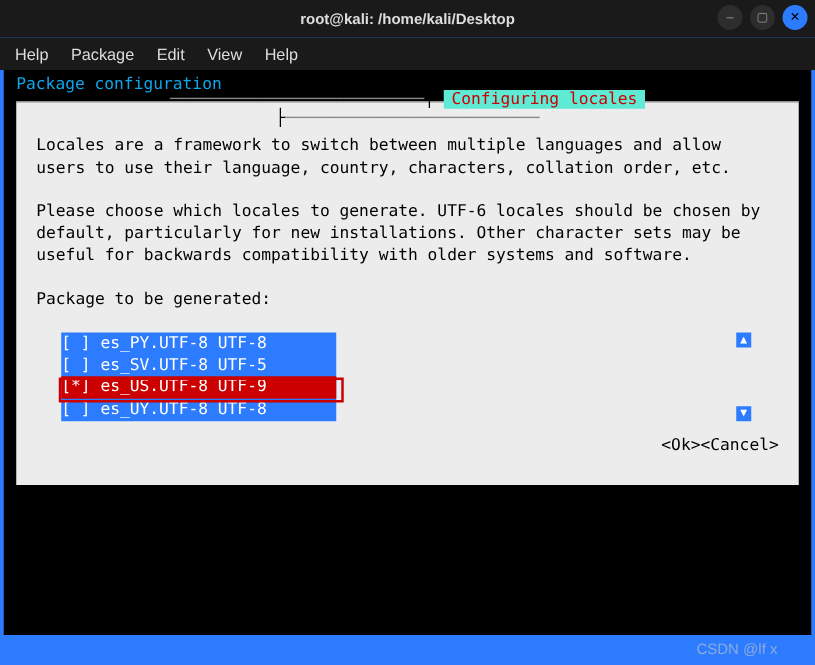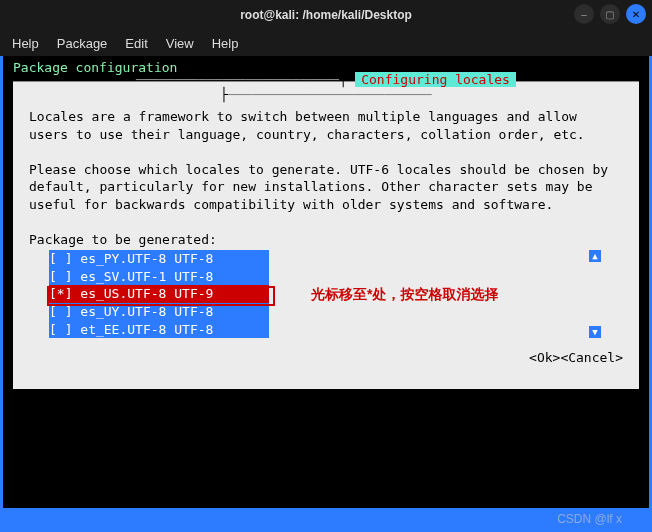--- a/index.html
+++ b/index.html
@@ -7,27 +7,27 @@
 .titlebar { height: 30px; background: #1a1a1a; display: flex; align-items: center; justify-content: center; position: relative; }
 .title { color: #ddd; font-size: 12px; font-weight: bold; }
 .window-controls { position: absolute; right: 6px; top: 4px; display: flex; gap: 6px; }
 .wc { width: 20px; height: 20px; border-radius: 50%; display: flex; align-items: center; justify-content: center; font-size: 10px; color: #333; }
 .wc-min { background: #2d2d2d; color: #999; }
 .wc-max { background: #2d2d2d; color: #999; }
 .wc-close { background: #2d7cff; color: #000; }
 .menubar { height: 26px; background: #1a1a1a; display: flex; align-items: center; padding: 0 12px; gap: 18px; }
 .menu-item { color: #ddd; font-size: 13px; }
 .term { position: absolute; left: 3px; right: 3px; top: 56px; bottom: 24px; background: #000; padding: 4px 10px 10px 10px; }
-.pkg-header { color: #86efac; font-family: monospace; font-size: 13px; }
+.pkg-header { color: #0ea5e9; font-family: monospace; font-size: 13px; }
 .dialog { background: #ececec; margin-top: 6px; padding: 12px 16px 24px 16px; font-family: "DejaVu Sans Mono", monospace; font-size: 13px; color: #000; position: relative; border-top: 1px solid #888; }
 .dlg-title-wrap { text-align: center; margin-top: -22px; margin-bottom: 6px; }
 .dlg-title { color: #cc0000; background: #5eead4; padding: 0 6px; display: inline; margin-top: 12px; }
 .dsep { color: #888; display: inline; }
 .dlg-body { line-height: 1.35; white-space: pre-wrap; }
-.listwrap { margin-top: 2px; position: relative; }
+.listwrap { margin-top: 18px; position: relative; }
 .list { background: #2d7cff; color: #fff; width: 220px; margin-left: 20px; padding: 0; line-height: 1.35; }
 .row { white-space: pre; }
 .sel { background: #cc0000; color: #fff; display: inline-block; width: 100%; }
 .scrollarrow { position: absolute; right: 22px; width: 12px; height: 12px; background: #2d7cff; color: #fff; font-size: 9px; text-align: center; line-height: 12px; }
 .sa-up { top: 0; }
 .sa-down { bottom: 0; }
 .annot-box { position: absolute; border: 2px solid #cc0000; top: 36px; left: 18px; width: 228px; height: 20px; pointer-events: none; }
 .annot-text { position: absolute; left: 282px; top: 36px; color: #cc0000; font-family: sans-serif; font-size: 14px; font-weight: bold; white-space: nowrap; }
 .btns { display: flex; justify-content: flex-end; margin-top: 12px; }
 .btn { }
@@ -61,29 +61,27 @@
     </div>
     <div class="dlg-body"><span>Locales are a framework to switch between multiple languages and allow users to use their language, country, characters, collation order, etc.</span>
 
 <span>Please choose which locales to generate. UTF-6 locales should be chosen by default, particularly for new installations. Other character sets may be useful for backwards compatibility with older systems and software.</span>
 
 <span>Package to be generated:</span></div>
 
     <div class="listwrap">
       <div class="list">
         <div class="row">[ ] es_PY.UTF-8 UTF-8</div>
-        <div class="row">[ ] es_SV.UTF-1 UTF-8</div>
+        <div class="row">[ ] es_SV.UTF-8 UTF-5</div>
         <div class="row"><span class="sel">[*] es_US.UTF-8 UTF-9</span></div>
         <div class="row">[ ] es_UY.UTF-8 UTF-8</div>
-        <div class="row">[ ] et_EE.UTF-8 UTF-8</div>
       </div>
       <div class="scrollarrow sa-up">▲</div>
       <div class="scrollarrow sa-down">▼</div>
       <div class="annot-box"></div>
-      <div class="annot-text">光标移至*处，按空格取消选择</div>
     </div>
 
     <div class="btns">
       <span class="btn">&lt;Ok&gt;</span>
       <span class="btn">&lt;Cancel&gt;</span>
     </div>
   </div>
 </div>
 
 <div class="watermark">CSDN @lf‎ x</div>

